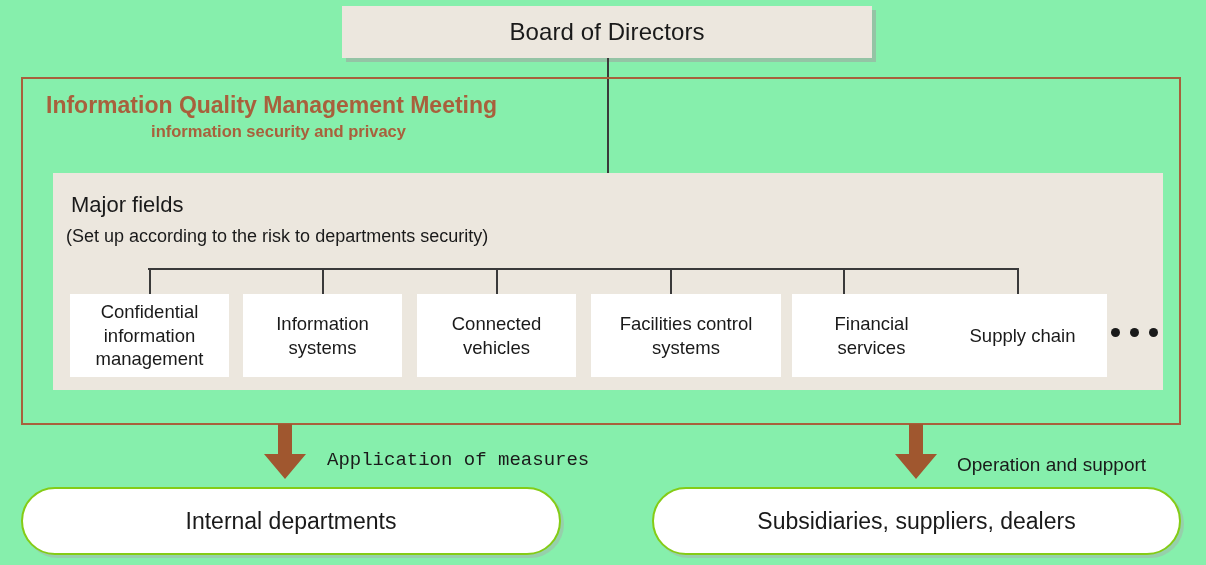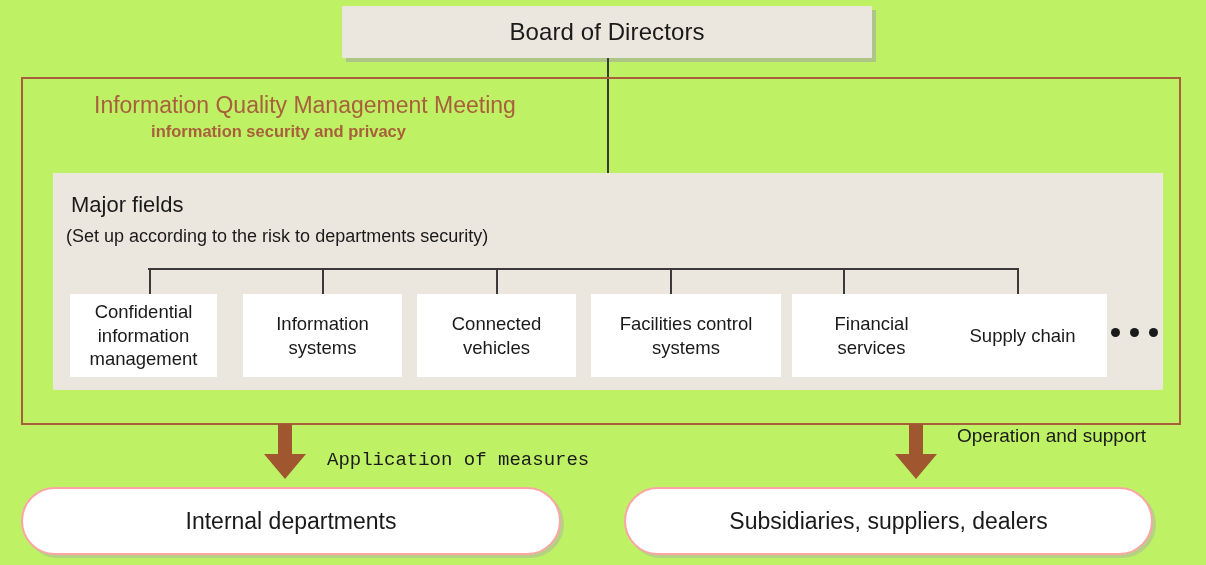--- a/index.html
+++ b/index.html
@@ -9,21 +9,21 @@
   }
   body {
     font-family: "Liberation Sans", sans-serif;
     -webkit-font-smoothing: antialiased;
   }
   #stage {
     position: relative;
     width: 1206px;
     height: 565px;
     overflow: hidden;
-    background: #bef264;
+    background: #86efac;
   }
 
   
   .board-box {
     position: absolute;
     left: 342px;
     top: 6px;
     width: 530px;
     height: 52px;
     background: #ECE7DE;
@@ -57,24 +57,23 @@
     height: 348px;
     border: 2px solid #A8603C;
     background: transparent;
     box-sizing: border-box;
   }
   .meeting-title {
     position: absolute;
     left: 46px;
     top: 92px;
     font-size: 23px;
-    font-weight: normal;
+    font-weight: bold;
     color: #A8603C;
     white-space: nowrap;
-    margin-left: 48px;
   }
   .meeting-sub {
     position: absolute;
     left: 46px;
     top: 121px;
     width: 520px;
     font-size: 16.5px;
     font-weight: bold;
     color: #A8603C;
     line-height: 1.32;
@@ -176,21 +175,21 @@
     font-size: 19px;
     color: #1a1a1a;
     white-space: nowrap;
   }
 
   
   .dest-box {
     position: absolute;
     top: 487px;
     height: 68px;
-    border: 2px solid #fca5a5;
+    border: 2px solid #84cc16;
     border-radius: 34px;
     background: #ffffff;
     box-sizing: border-box;
     display: flex;
     align-items: center;
     justify-content: center;
     box-shadow: 3px 3px 0 0 rgba(170,170,170,0.45);
   }
   .dest-label {
     font-size: 23px;
@@ -224,21 +223,21 @@
   <div id="conn-verticals">
       <div class="conn-v" style="left: 148.5px;"></div>
       <div class="conn-v" style="left: 321.5px;"></div>
       <div class="conn-v" style="left: 495.5px;"></div>
       <div class="conn-v" style="left: 669.5px;"></div>
       <div class="conn-v" style="left: 842.5px;"></div>
       <div class="conn-v" style="left: 1016.5px;"></div>
     </div>
 
   <div id="field-boxes">
-      <div class="field-box" style="left: 70px; width: 147px;">
+      <div class="field-box" style="left: 70px; width: 159px;">
         <span class="field-label">Confidential information management</span>
       </div>
       <div class="field-box" style="left: 243px; width: 159px;">
         <span class="field-label">Information systems</span>
       </div>
       <div class="field-box" style="left: 417px; width: 159px;">
         <span class="field-label">Connected vehicles</span>
       </div>
       <div class="field-box" style="left: 591px; width: 190px;">
         <span class="field-label">Facilities control systems</span>
@@ -262,25 +261,25 @@
         <svg width="42" height="58" viewBox="0 0 42 58">
           <polygon points="14,0 28,0 28,30 42,30 21,55 0,30 14,30" fill="#A0572F"></polygon>
         </svg>
       </div>
       <div class="arrow-label" style="left: 327px; top: 449px; font-family: Liberation Mono, monospace;">Application of measures</div>
       <div class="arrow" style="left: 895px;">
         <svg width="42" height="58" viewBox="0 0 42 58">
           <polygon points="14,0 28,0 28,30 42,30 21,55 0,30 14,30" fill="#A0572F"></polygon>
         </svg>
       </div>
-      <div class="arrow-label" style="left: 957px; top: 425px;">Operation and support</div>
+      <div class="arrow-label" style="left: 957px; top: 454px;">Operation and support</div>
     </div>
 
   <div id="destinations">
       <div class="dest-box" style="left: 21px; width: 540px;">
         <span class="dest-label">Internal departments</span>
       </div>
-      <div class="dest-box" style="left: 624px; width: 529px;">
+      <div class="dest-box" style="left: 652px; width: 529px;">
         <span class="dest-label">Subsidiaries, suppliers, dealers</span>
       </div>
     </div>
 
 </div>
 
 </body></html>

